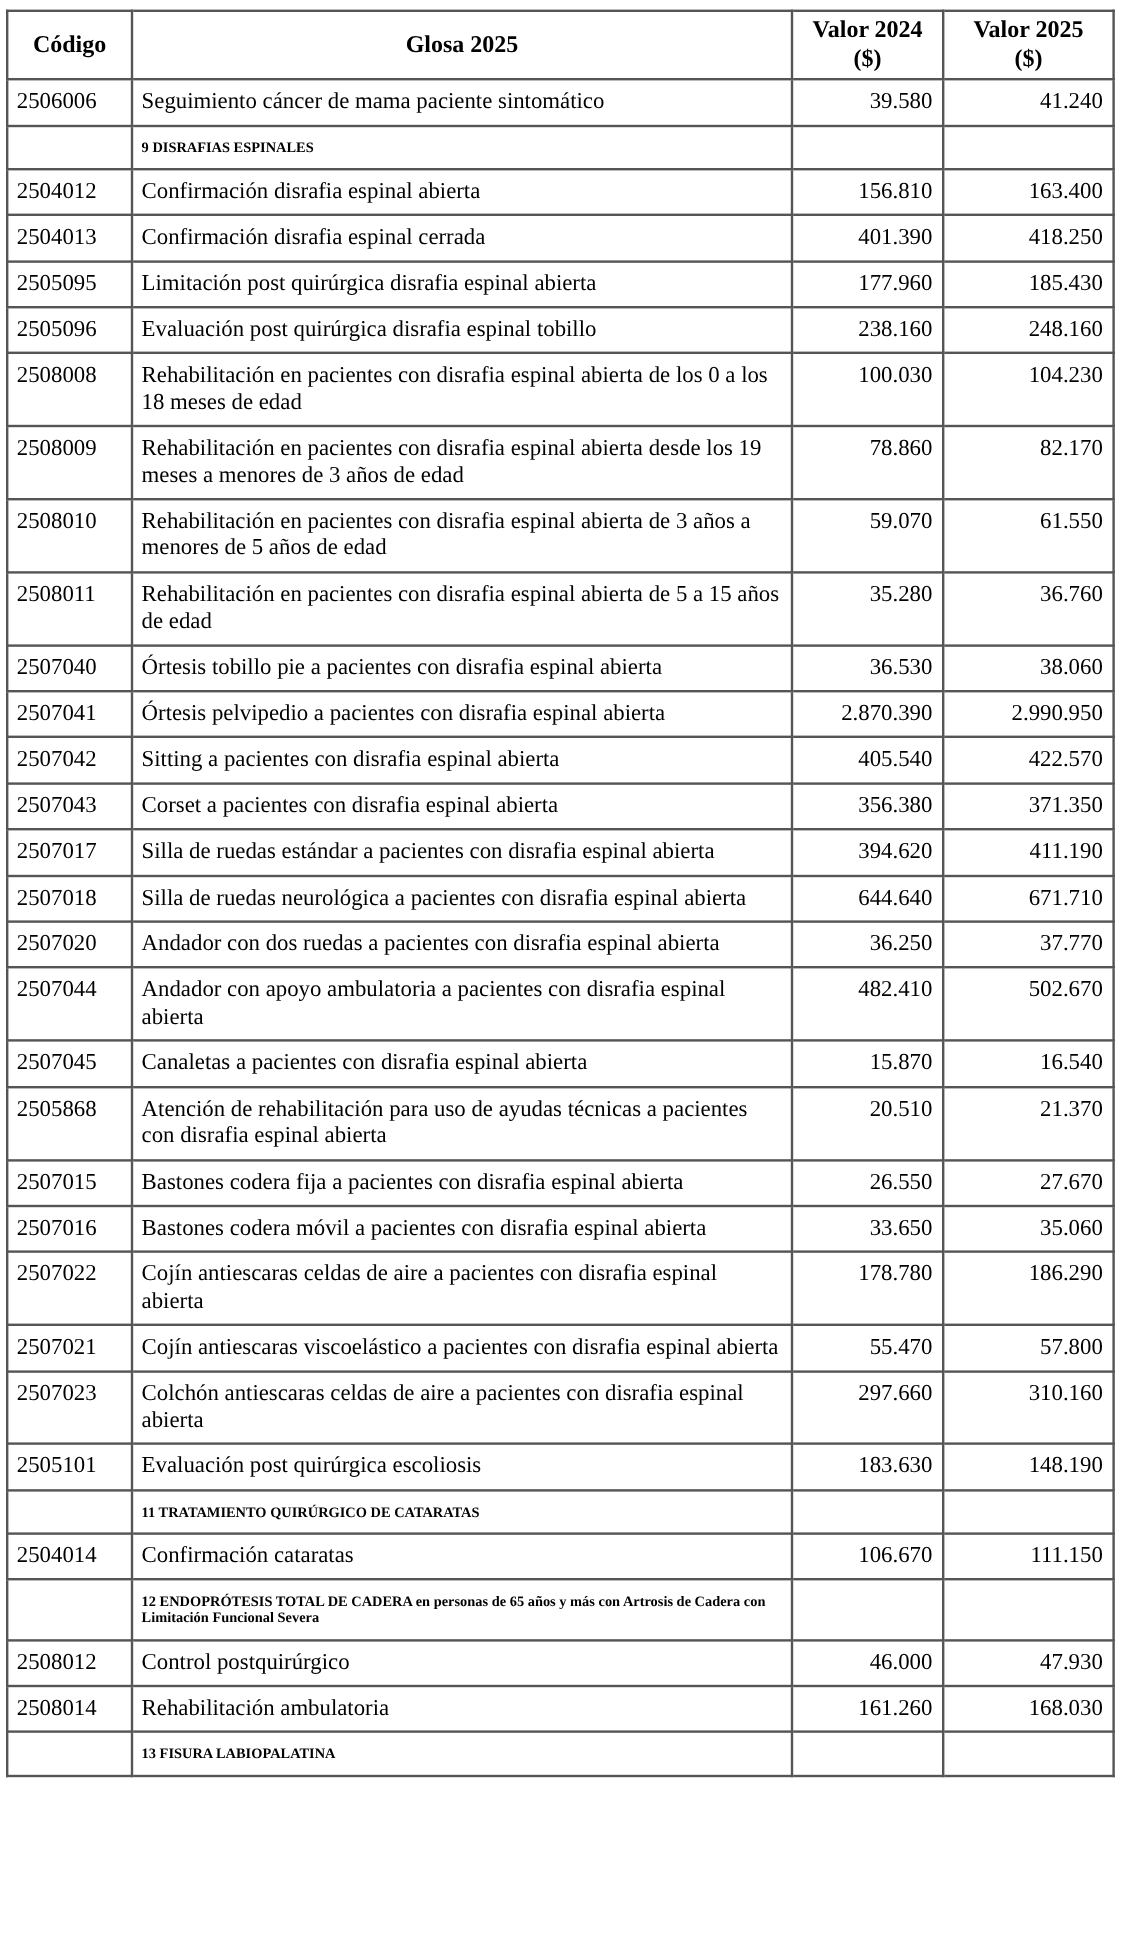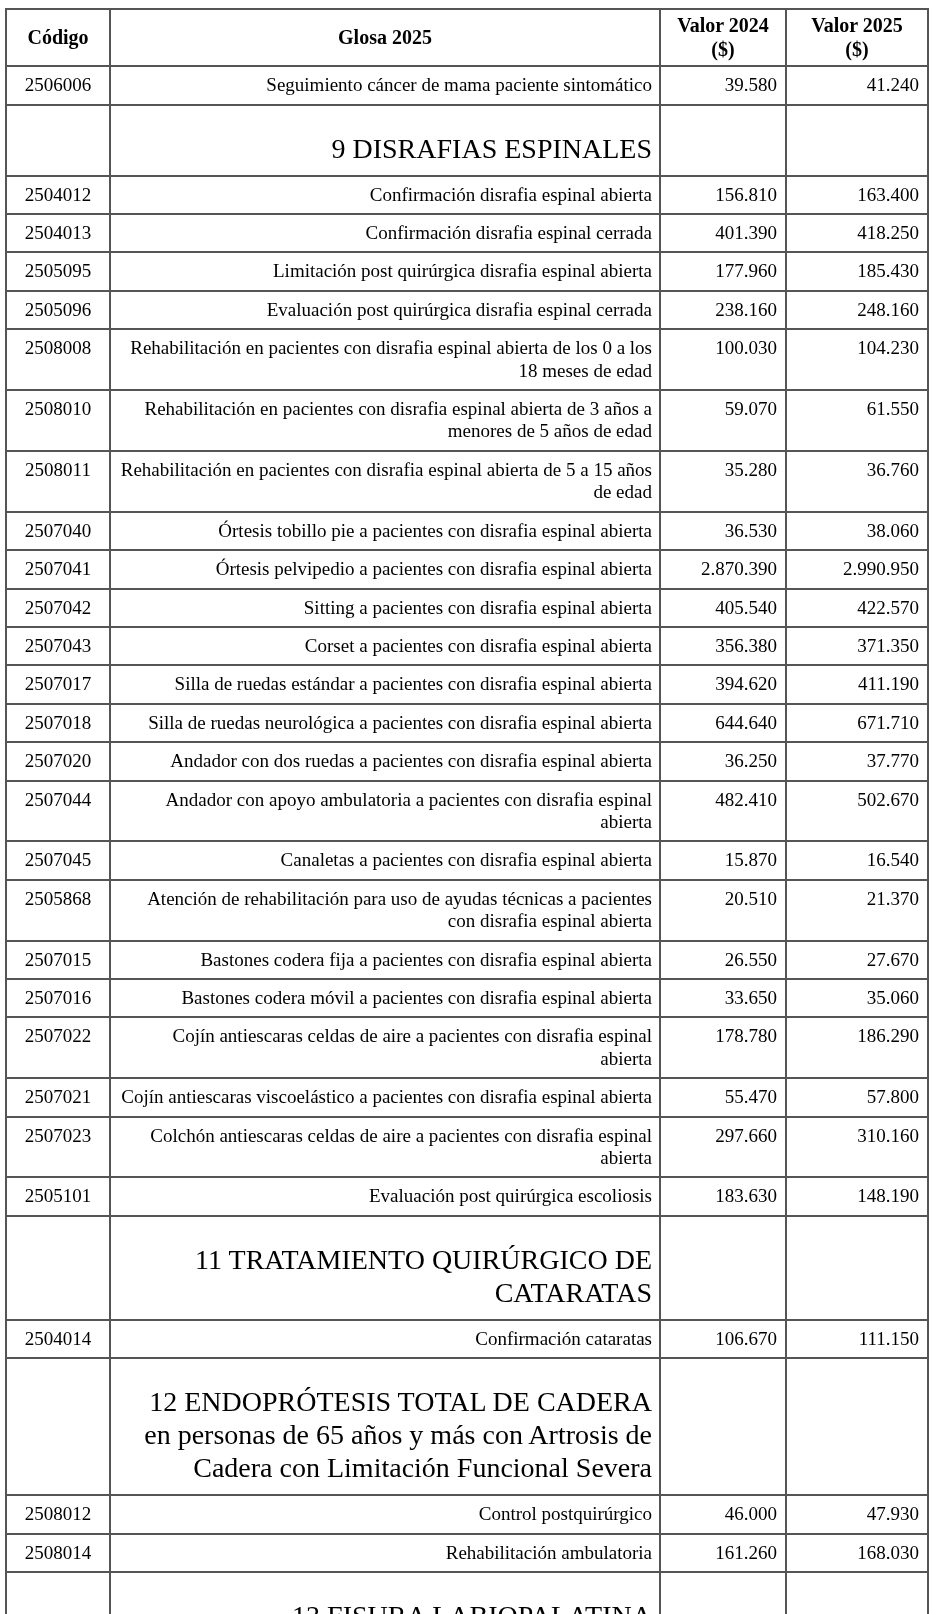--- a/index.html
+++ b/index.html
@@ -36,28 +36,28 @@
     text-align: center;
     vertical-align: middle;
     padding: 4px 6px;
   }
   tbody td {
     font-size: 19px;
     line-height: 1.18;
     vertical-align: top;
     padding: 7px 7px;
   }
-  td.col-codigo { text-align: center; }
-  td.col-glosa  { text-align: right; }
+  td.col-codigo { text-align: left; }
+  td.col-glosa  { text-align: left; }
   td.col-v2024, td.col-v2025 { text-align: right; padding-right: 8px; }
 
   tr.section td {
-    font-weight: normal;
-    font-size: 28px;
-    padding-top: 26px;
+    font-weight: bold;
+    font-size: 12px;
+    padding-top: 10px;
     padding-bottom: 10px;
   }
 </style>
 </head>
 <body>
 
 <div class="page">
   <table class="price-table">
     <colgroup>
       <col class="c-codigo">
@@ -109,31 +109,37 @@
           <td class="col-v2025">418.250</td>
         </tr>
         <tr>
           <td class="col-codigo">2505095</td>
           <td class="col-glosa">Limitación post quirúrgica disrafia espinal abierta</td>
           <td class="col-v2024">177.960</td>
           <td class="col-v2025">185.430</td>
         </tr>
         <tr>
           <td class="col-codigo">2505096</td>
-          <td class="col-glosa">Evaluación post quirúrgica disrafia espinal cerrada</td>
+          <td class="col-glosa">Evaluación post quirúrgica disrafia espinal tobillo</td>
           <td class="col-v2024">238.160</td>
           <td class="col-v2025">248.160</td>
         </tr>
         <tr>
           <td class="col-codigo">2508008</td>
           <td class="col-glosa">Rehabilitación en pacientes con disrafia espinal abierta de los 0 a los 18 meses de edad</td>
           <td class="col-v2024">100.030</td>
           <td class="col-v2025">104.230</td>
         </tr>
         <tr>
+          <td class="col-codigo">2508009</td>
+          <td class="col-glosa">Rehabilitación en pacientes con disrafia espinal abierta desde los 19 meses a menores de 3 años de edad</td>
+          <td class="col-v2024">78.860</td>
+          <td class="col-v2025">82.170</td>
+        </tr>
+        <tr>
           <td class="col-codigo">2508010</td>
           <td class="col-glosa">Rehabilitación en pacientes con disrafia espinal abierta de 3 años a menores de 5 años de edad</td>
           <td class="col-v2024">59.070</td>
           <td class="col-v2025">61.550</td>
         </tr>
         <tr>
           <td class="col-codigo">2508011</td>
           <td class="col-glosa">Rehabilitación en pacientes con disrafia espinal abierta de 5 a 15 años de edad</td>
           <td class="col-v2024">35.280</td>
           <td class="col-v2025">36.760</td>

